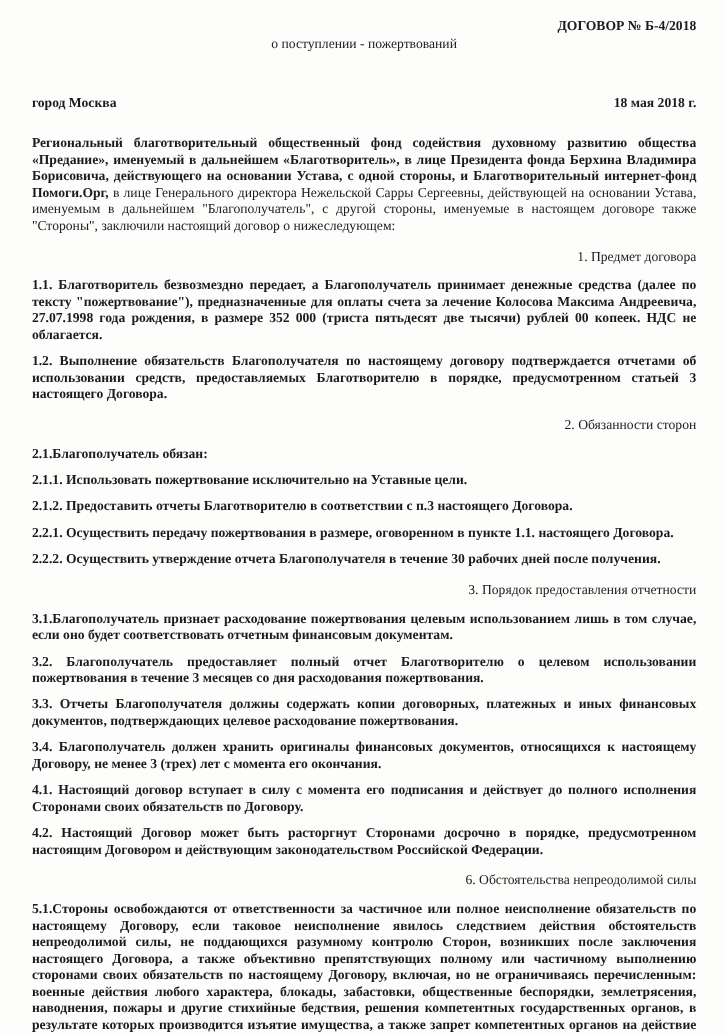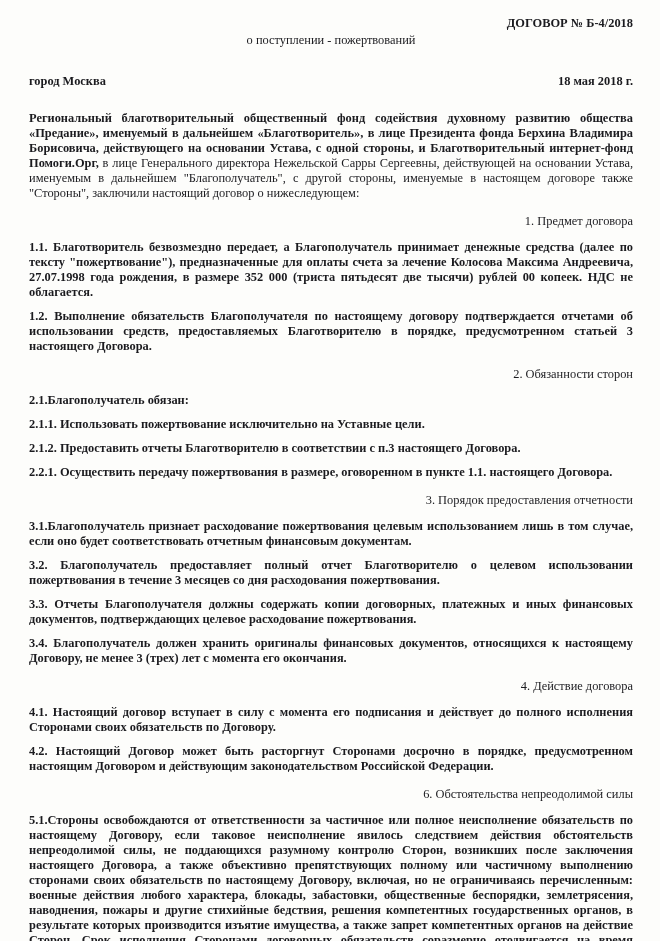--- a/index.html
+++ b/index.html
@@ -25,21 +25,21 @@
   }
   .doc-subtitle {
     text-align: center;
     font-weight: normal;
     margin: 2px 0 0 0;
   }
   .place-date-row {
     display: flex;
     justify-content: space-between;
     font-weight: bold;
-    margin-top: 26px;
+    margin-top: 38px;
   }
   .preamble {
     margin: 22px 0 0 0;
     text-align: justify;
   }
   .section-heading {
     text-align: right;
     margin: 13px 0 11px 0;
   }
   .para {
@@ -65,24 +65,24 @@
 
   <div>
       <div class="section-heading">1. Предмет договора</div>
       <p class="para">1.1. Благотворитель безвозмездно передает, а Благополучатель принимает денежные средства (далее по тексту "пожертвование"), предназначенные для оплаты счета за лечение Колосова Максима Андреевича, 27.07.1998 года рождения, в размере 352 000 (триста пятьдесят две тысячи) рублей 00 копеек. НДС не облагается.</p>
       <p class="para">1.2. Выполнение обязательств Благополучателя по настоящему договору подтверждается отчетами об использовании средств, предоставляемых Благотворителю в порядке, предусмотренном статьей 3 настоящего Договора.</p>
       <div class="section-heading">2. Обязанности сторон</div>
       <p class="para">2.1.Благополучатель обязан:</p>
       <p class="para">2.1.1. Использовать пожертвование исключительно на Уставные цели.</p>
       <p class="para">2.1.2. Предоставить отчеты Благотворителю в соответствии с п.3 настоящего Договора.</p>
       <p class="para">2.2.1. Осуществить передачу пожертвования в размере, оговоренном в пункте 1.1. настоящего Договора.</p>
+      <p class="para">2.2.2. Осуществить утверждение отчета Благополучателя в течение 30 рабочих дней после получения.</p>
       <div class="section-heading">3. Порядок предоставления отчетности</div>
       <p class="para">3.1.Благополучатель признает расходование пожертвования целевым использованием лишь в том случае, если оно будет соответствовать отчетным финансовым документам.</p>
       <p class="para">3.2. Благополучатель предоставляет полный отчет Благотворителю о целевом использовании пожертвования в течение 3 месяцев со дня расходования пожертвования.</p>
       <p class="para">3.3. Отчеты Благополучателя должны содержать копии договорных, платежных и иных финансовых документов, подтверждающих целевое расходование пожертвования.</p>
       <p class="para">3.4. Благополучатель должен хранить оригиналы финансовых документов, относящихся к настоящему Договору, не менее 3 (трех) лет с момента его окончания.</p>
-      <div class="section-heading">4. Действие договора</div>
       <p class="para">4.1. Настоящий договор вступает в силу с момента его подписания и действует до полного исполнения Сторонами своих обязательств по Договору.</p>
       <p class="para">4.2. Настоящий Договор может быть расторгнут Сторонами досрочно в порядке, предусмотренном настоящим Договором и действующим законодательством Российской Федерации.</p>
       <div class="section-heading">6. Обстоятельства непреодолимой силы</div>
       <p class="para">5.1.Стороны освобождаются от ответственности за частичное или полное неисполнение обязательств по настоящему Договору, если таковое неисполнение явилось следствием действия обстоятельств непреодолимой силы, не поддающихся разумному контролю Сторон, возникших после заключения настоящего Договора, а также объективно препятствующих полному или частичному выполнению сторонами своих обязательств по настоящему Договору, включая, но не ограничиваясь перечисленным: военные действия любого характера, блокады, забастовки, общественные беспорядки, землетрясения, наводнения, пожары и другие стихийные бедствия, решения компетентных государственных органов, в результате которых производится изъятие имущества, а также запрет компетентных органов на действие Сторон. Срок исполнения Сторонами договорных обязательств соразмерно отодвигается на время действия таких обстоятельств.</p>
     </div>
 </div>
 
 </body></html>

